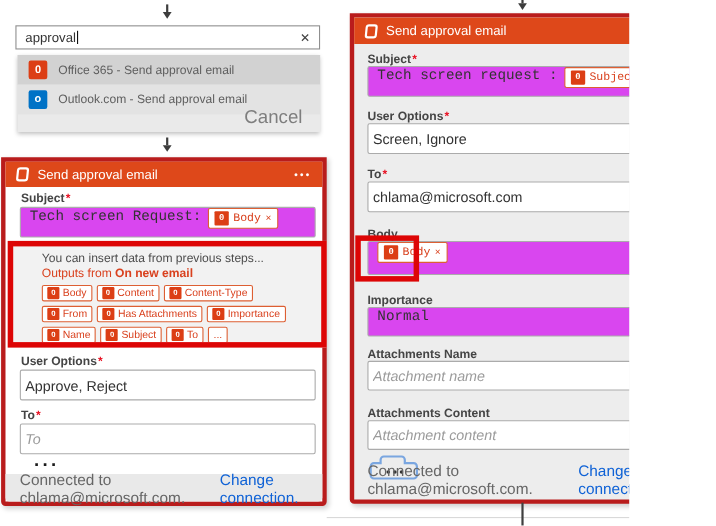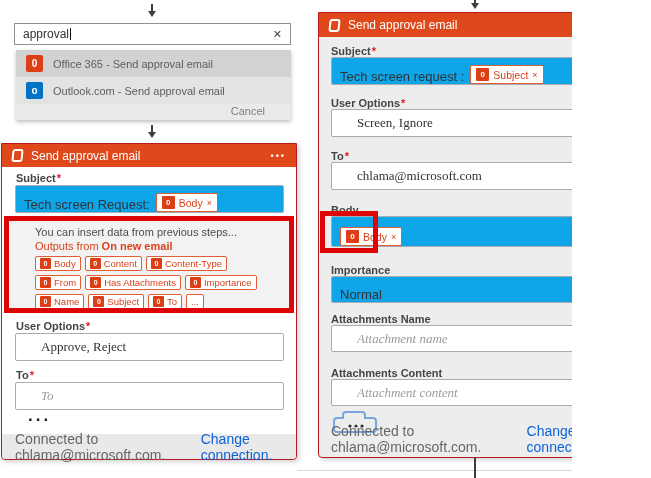--- a/index.html
+++ b/index.html
@@ -22,44 +22,44 @@
   .sugg{position:absolute;left:16px;top:50px;width:275px;height:70px;background:#eaeaea;
         box-shadow:0 2px 4px rgba(0,0,0,.25);}
   .sugg-row{height:27px;display:flex;align-items:center;padding-left:10px;gap:10px;cursor:pointer;}
   .sugg-row.sel{background:#d2d2d2;}
   .sugg-row.alt{background:#e3e3e3;}
   .logo{width:17px;height:17px;border-radius:2px;color:#fff;font-weight:bold;font-size:10px;
         display:flex;align-items:center;justify-content:center;flex:0 0 auto;}
   .logo.office{background:#DC3E15;}
   .logo.outlook{background:#0072C6;}
   .sugg-label{font-size:11px;color:#5e5e5e;}
-  .cancel{position:absolute;right:26px;bottom:3px;font-size:11px;color:#7e7e7e;cursor:pointer;}
+  .cancel{position:absolute;right:16px;bottom:3px;font-size:17px;color:#7e7e7e;cursor:pointer;}
 
   
-  .card{position:absolute;background:#fff;border:1px solid #b91c1c;border-radius:0 0 4px 4px;
+  .card{position:absolute;background:#fff;border:4px solid #b91c1c;border-radius:0 0 4px 4px;
         box-shadow:2px 2px 5px rgba(0,0,0,.18);box-sizing:border-box;}
   .card.leftc{left:1px;top:143px;width:296px;height:317px;}
   .card.rightc{left:318px;top:12px;width:310px;height:446px;background:#ededed;}
   .hdr{height:23px;background:#DE481A;display:flex;align-items:center;padding:0 10px;gap:8px;}
   .rightc .hdr{height:24px;}
   .hdr-logo{width:11px;height:13px;border:2px solid #fff;border-radius:3px;transform:skewX(-6deg);
             box-sizing:border-box;flex:0 0 auto;}
   .hdr-title{color:#fff;font-size:12px;}
   .hdr-menu{margin-left:auto;color:#fff;font-size:9px;letter-spacing:2px;font-weight:bold;cursor:pointer;}
 
   .lbl{position:absolute;left:14px;font-size:11px;font-weight:bold;color:#454545;}
   .rightc .lbl{left:12px;}
   .req{color:#e81123;font-weight:bold;margin-left:1px;}
 
-  .field{position:absolute;left:13px;width:269px;height:28px;background:#0ea5e9;border:1px solid #ababab;
-         border-radius:2px;box-sizing:border-box;display:flex;align-items:flex-end;padding:0 8px;
-         font-size:13px;color:#333;}
+  .field{position:absolute;left:13px;width:269px;height:28px;background:#d946ef;border:1px solid #ababab;
+         border-radius:2px;box-sizing:border-box;display:flex;align-items:flex-start;padding:0 8px;
+         font-size:13px;color:#333;font-family:Liberation Mono, monospace;}
   input.inp{position:absolute;left:13px;width:269px;height:28px;background:#fff;border:1px solid #ababab;
-            border-radius:2px;box-sizing:border-box;padding:0 25px;font-size:13px;color:#333;
-            font-family:Liberation Serif, serif;}
+            border-radius:2px;box-sizing:border-box;padding:0 4px;font-size:13px;color:#333;
+            font-family:Liberation Sans, sans-serif;}
   .rightc .field,.rightc input.inp{left:12px;width:286px;}
   input.inp::placeholder{color:#9b9b9b;font-style:italic;}
   .fval{margin-right:6px;white-space:nowrap;}
 
   .token{display:inline-flex;align-items:center;gap:4px;border:1px solid #dd5f33;border-radius:2px;
          background:#fff;padding:2px 5px;color:#D9411E;font-size:10.5px;cursor:pointer;white-space:nowrap;}
   .token .tlogo{width:13px;height:13px;background:#DC3E15;color:#fff;font-size:8px;font-weight:bold;
                 display:flex;align-items:center;justify-content:center;border-radius:1px;flex:0 0 auto;}
   .token .tx{font-size:9px;color:#D9411E;}
 

